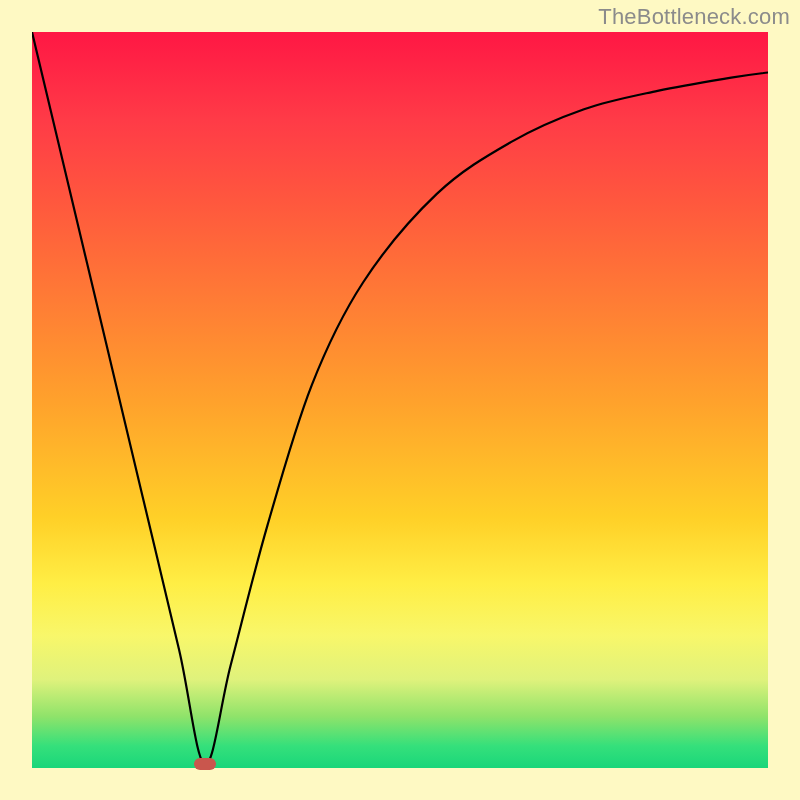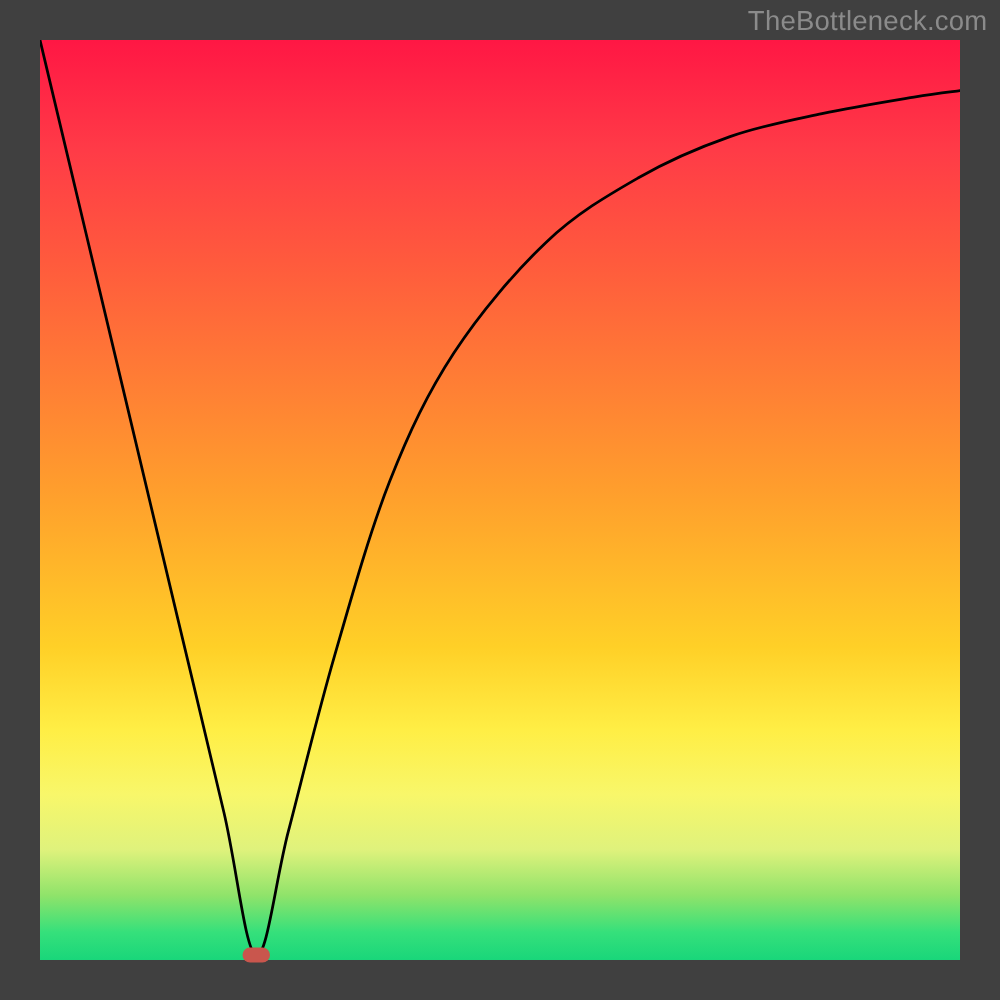--- a/index.html
+++ b/index.html
@@ -8,21 +8,21 @@
     width: 800px;
     height: 800px;
     overflow: hidden;
     background: #000;
     font-family: Arial, Helvetica, sans-serif;
   }
   .frame {
     position: relative;
     width: 800px;
     height: 800px;
-    background: #404040;
+    background: #fef9c3;
   }
   .plot-area {
     position: absolute;
     left: 32px;
     top: 32px;
     width: 736px;
     height: 736px;
     
     background: linear-gradient(to bottom,
       #ff1744 0%,

